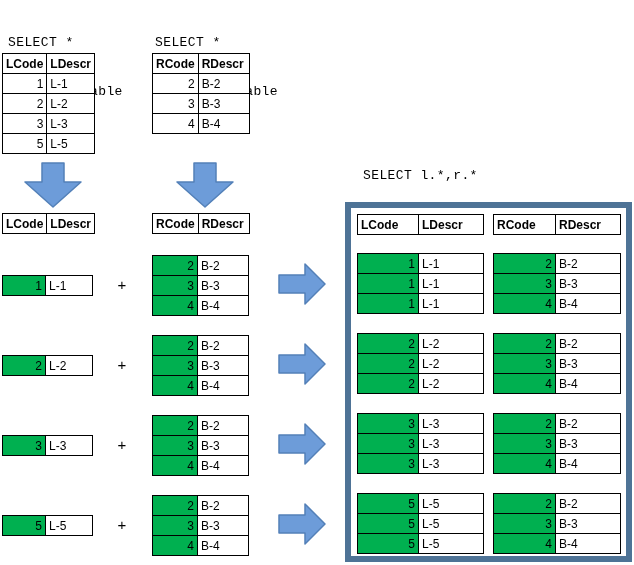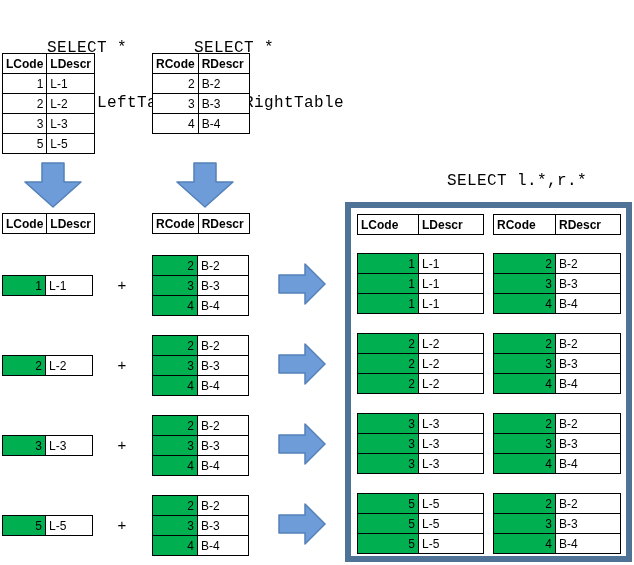--- a/index.html
+++ b/index.html
@@ -5,24 +5,24 @@
   * { box-sizing: border-box; }
   body { margin: 0; background: #ffffff; }
   #canvas {
     position: relative; width: 634px; height: 565px;
     background: #ffffff; font-family: "Liberation Sans", sans-serif;
     overflow: hidden; color: #000;
   }
   .code {
     position: absolute;
     font-family: "Liberation Mono", "DejaVu Sans Mono", monospace;
-    font-size: 16px; letter-spacing: 0.4px; white-space: pre; color: #000; margin-left: 39px;
+    font-size: 13px; letter-spacing: 0.4px; white-space: pre; color: #000;
   }
   .code div { height: 19px; line-height: 19px; }
-  .code.sql div { height: 21px; line-height: 21px; text-align: center; }
+  .code.sql div { height: 21px; line-height: 21px; }
   .bold { font-weight: bold; }
 
   table.tbl { position: absolute; border-collapse: collapse; table-layout: fixed; background: #fff; border-radius: 14px; }
   .tbl td {
     border: 1px solid #000; height: 20px; padding: 0 3px;
     font-size: 12px; overflow: hidden; white-space: nowrap;
   }
   .tbl tr.hd td { font-weight: bold; }
   td.num { text-align: right; }
   td.grn { background: #00B050; }

